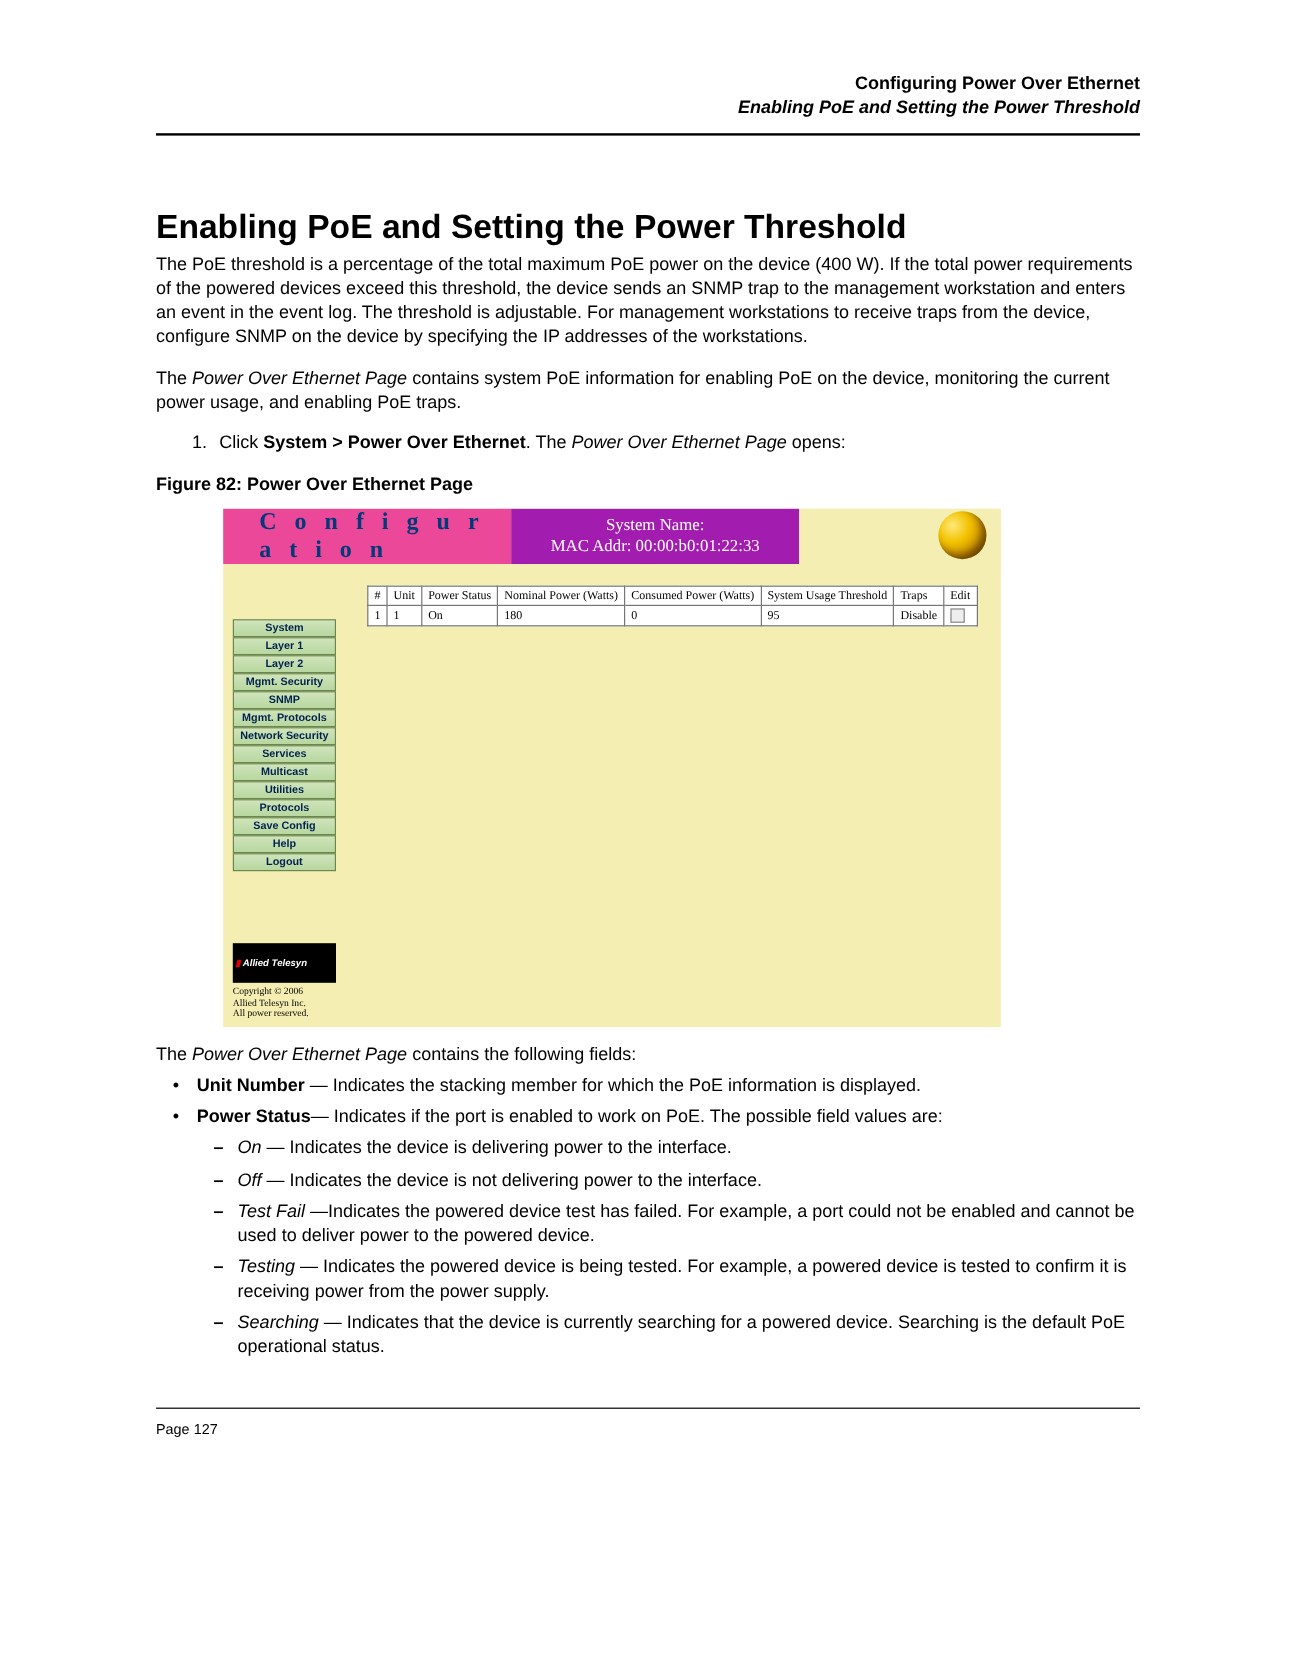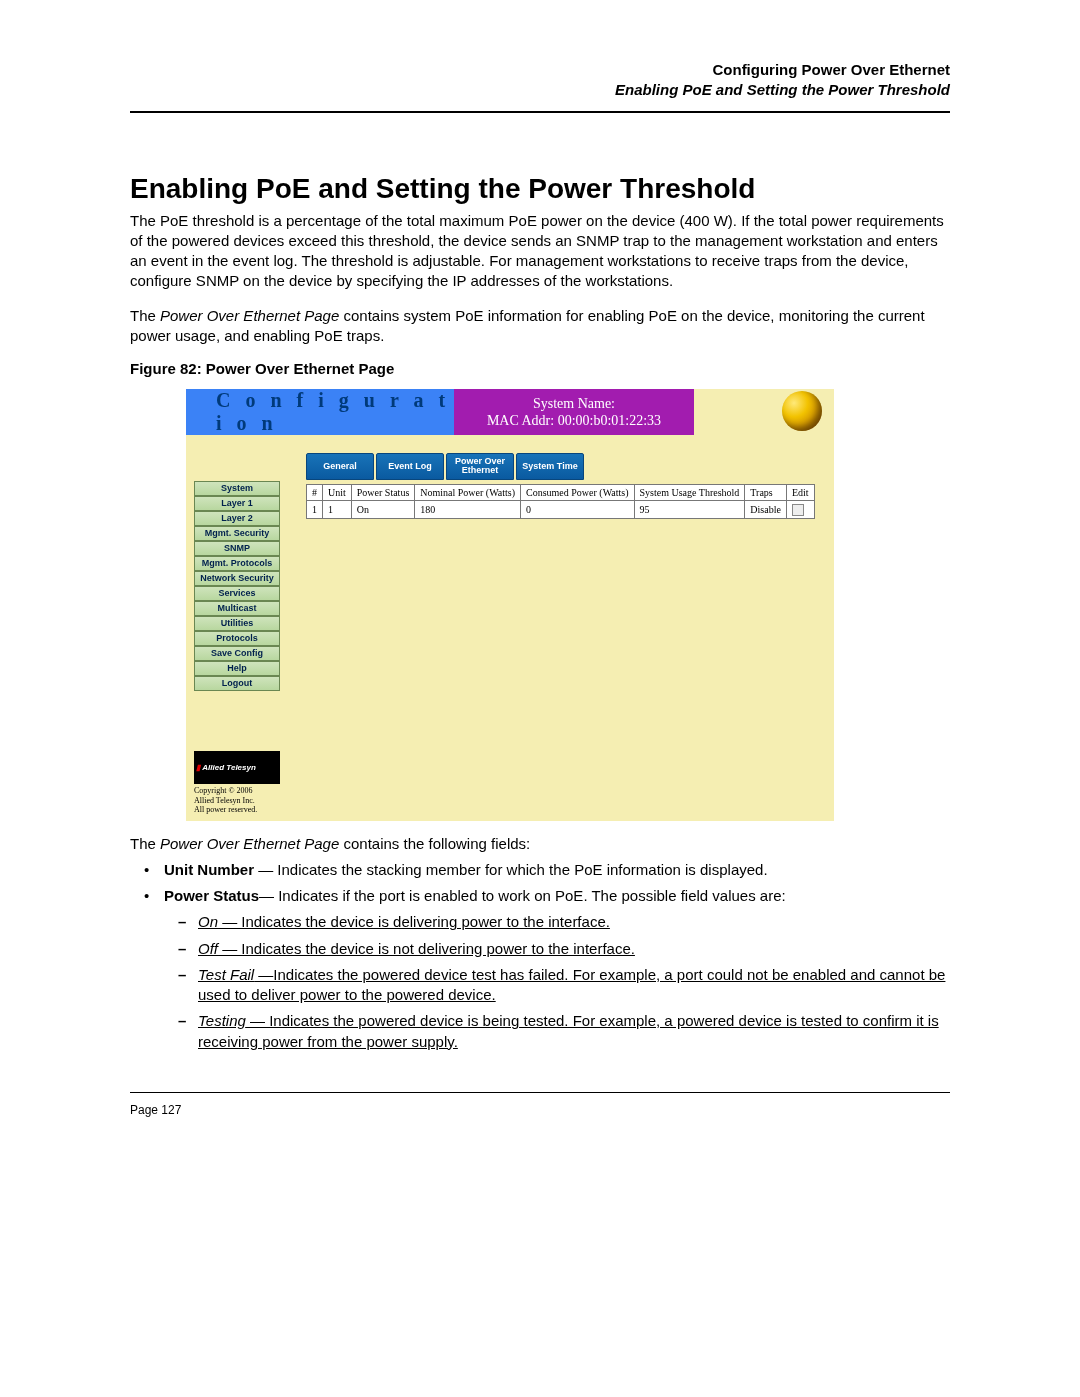--- a/index.html
+++ b/index.html
@@ -66,22 +66,22 @@
     font-size: 11px;
     border: none;
     padding-bottom: 6px;
   }
   .topbar {
     display: flex;
     align-items: stretch;
     height: 46px;
   }
   .topbar .gold {
-    background: #3b82f6;
-    width: 268px;
+    background: #ec4899;
+    width: 240px;
     display: flex;
     align-items: flex-end;
     padding-left: 30px;
     box-sizing: border-box;
   }
   .topbar .gold .conf-title {
     font-size: 20px;
     letter-spacing: 5px;
     color: #003a7a;
     font-weight: bold;
@@ -218,21 +218,20 @@
   }
   ul.sub {
     list-style: none;
     padding: 0;
     margin: 6px 0 0 0;
   }
   ul.sub > li {
     padding-left: 34px;
     position: relative;
     margin-bottom: 6px;
-    text-decoration: underline;
   }
   ul.sub > li::before {
     content: "–";
     position: absolute;
     left: 14px;
     top: 0;
     font-weight: bold;
   }
   .term { font-weight: bold; }
   .val  { font-style: italic; }
@@ -250,20 +249,24 @@
 
   <h1 class="section-title">Enabling PoE and Setting the Power Threshold</h1>
 
   <div class="body-text">
     <p>The PoE threshold is a percentage of the total maximum PoE power on the device (400 W). If the total power requirements of the powered devices exceed this threshold, the device sends an SNMP trap to the management workstation and enters an event in the event log. The threshold is adjustable. For management workstations to receive traps from the device, configure SNMP on the device by specifying the IP addresses of the workstations.</p>
     <p>
       <span>The </span><span class="val">Power Over Ethernet Page</span><span> contains system PoE information for enabling PoE on the device, monitoring the current power usage, and enabling PoE traps.</span>
     </p>
   </div>
 
+  <div class="step-line">
+    <span>1.</span>
+    <span style="margin-left:6px;">Click </span><span class="step-bold">System &gt; Power Over Ethernet</span><span>. The </span><span class="step-italic">Power Over Ethernet Page</span><span> opens:</span>
+  </div>
 
   <div class="figure-caption">Figure 82:  Power Over Ethernet Page</div>
 
   <div class="screenshot">
     <div class="topbar">
       <div class="gold">
         <span class="conf-title">C o n f i g u r a t i o n</span>
       </div>
       <div class="blue">
         <div>System Name:</div>
@@ -295,26 +298,20 @@
           <span style="color:#d00;">▮</span> <span>Allied Telesyn</span>
         </div>
         <div class="copyright">
           <div>Copyright © 2006</div>
           <div>Allied Telesyn Inc.</div>
           <div>All power reserved.</div>
         </div>
       </div>
 
       <div class="content">
-        <div class="tab-row">
-          <div class="tab">General</div>
-          <div class="tab">Event Log</div>
-          <div class="tab">Power Over Ethernet</div>
-          <div class="tab">System Time</div>
-        </div>
 
         <table class="poe">
           <tbody>
               <tr>
             <th>#</th>
             <th>Unit</th>
             <th>Power Status</th>
             <th>Nominal Power (Watts)</th>
             <th>Consumed Power (Watts)</th>
             <th>System Usage Threshold</th>
@@ -345,19 +342,20 @@
     <li>
       <span class="term">Unit Number</span><span> — Indicates the stacking member for which the PoE information is displayed.</span>
     </li>
     <li>
       <span class="term">Power Status</span><span>— Indicates if the port is enabled to work on PoE. The possible field values are:</span>
       <ul class="sub">
         <li><span class="val">On</span><span> — Indicates the device is delivering power to the interface.</span></li>
         <li><span class="val">Off</span><span> — Indicates the device is not delivering power to the interface.</span></li>
         <li><span class="val">Test Fail</span><span> —Indicates the powered device test has failed. For example, a port could not be enabled and cannot be used to deliver power to the powered device.</span></li>
         <li><span class="val">Testing</span><span> — Indicates the powered device is being tested. For example, a powered device is tested to confirm it is receiving power from the power supply.</span></li>
+        <li><span class="val">Searching</span><span> — Indicates that the device is currently searching for a powered device. Searching is the default PoE operational status.</span></li>
       </ul>
     </li>
   </ul>
 
   <hr class="foot-rule">
   <div class="footer-page">Page 127</div>
 </div>
 
 </body></html>

